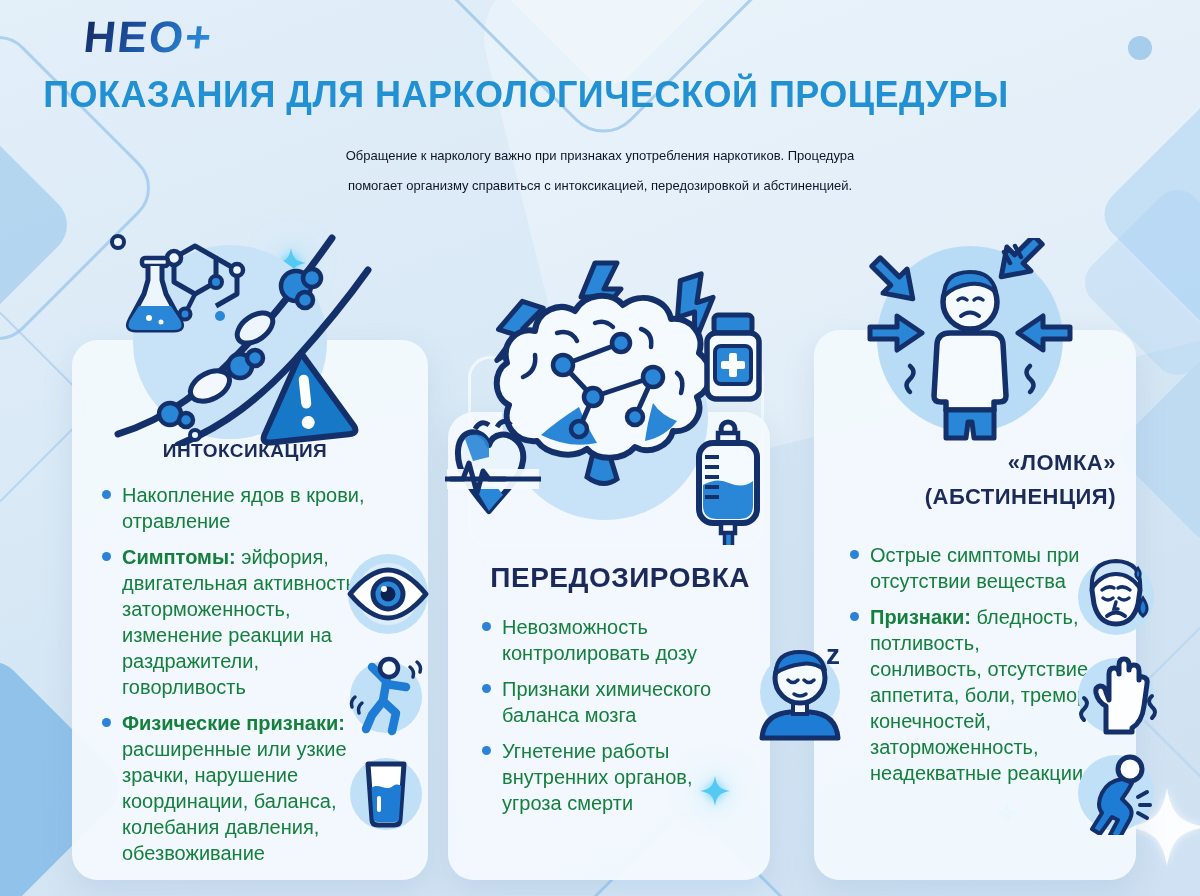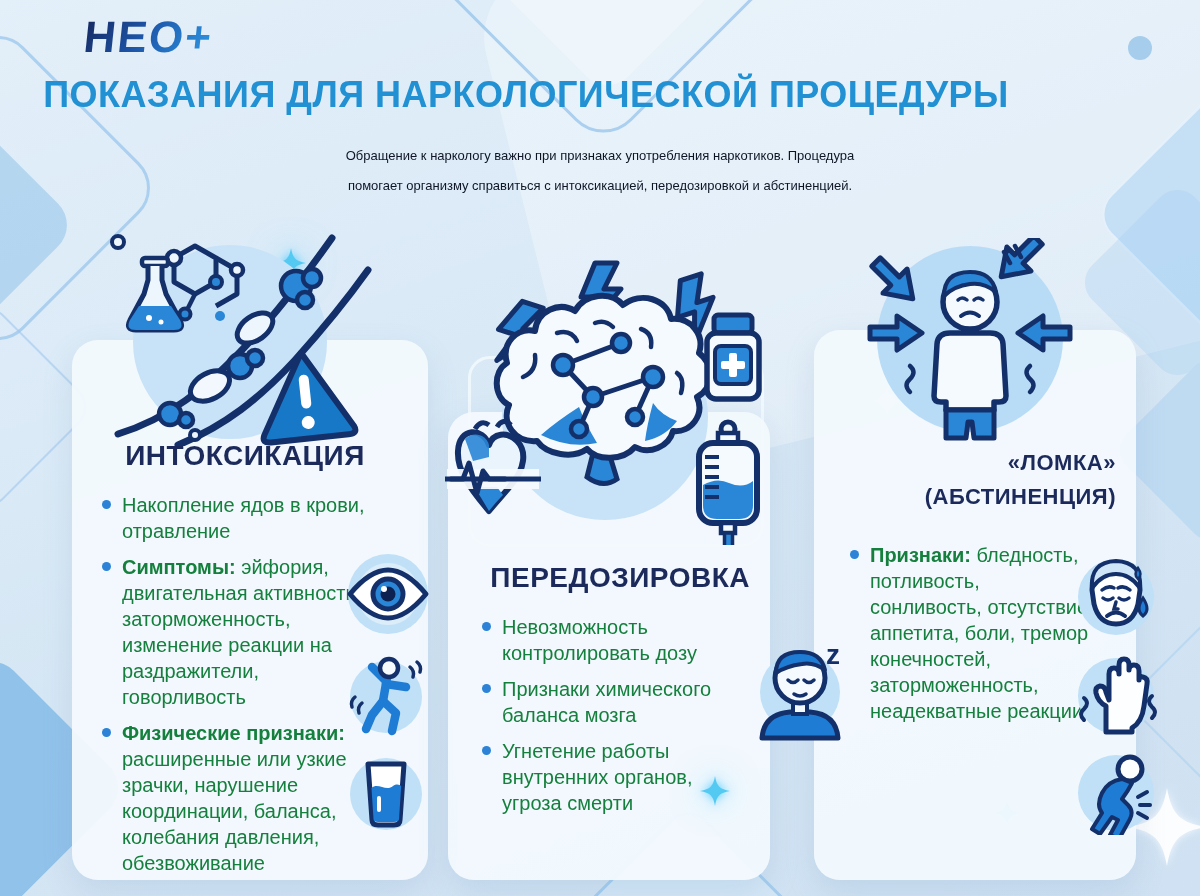--- a/index.html
+++ b/index.html
@@ -73,21 +73,21 @@
 
   <div class="logo">НЕО+</div>
   <div class="title">ПОКАЗАНИЯ ДЛЯ НАРКОЛОГИЧЕСКОЙ ПРОЦЕДУРЫ</div>
   <div class="subtitle">
     <div>Обращение к наркологу важно при признаках употребления наркотиков. Процедура</div>
     <div>помогает организму справиться с интоксикацией, передозировкой и абстиненцией.</div>
   </div>
 
   <div class="card" style="left:72px;top:340px;width:356px;height:540px;">
     <div class="inner" style="padding:100px 40px 0 30px;">
-      <div class="col-heading" style="font-size:28px;">ИНТОКСИКАЦИЯ</div>
+      <div class="col-heading" style="font-size:19px;">ИНТОКСИКАЦИЯ</div>
       <div class="bullets" style="width:272px;">
         <div class="bullet">
             <span class="dot"></span>
           <p class="btxt"><b class="lead"></b><span>Накопление ядов в крови, отравление</span></p>
           </div>
         <div class="bullet">
             <span class="dot"></span>
           <p class="btxt"><b class="lead">Симптомы:</b><span> эйфория, двигательная активность, заторможенность, изменение реакции на раздражители, говорливость</span></p>
           </div>
         <div class="bullet">
@@ -118,20 +118,24 @@
     </div>
   </div>
 
   <div class="card" style="left:814px;top:330px;width:322px;height:550px;">
     <div class="inner" style="padding:116px 20px 0 36px;">
       <div class="col-heading" style="font-size:22px;line-height:34px;margin-left:-16px;text-align:right;">
         <div>«ЛОМКА»</div>
         <div>(АБСТИНЕНЦИЯ)</div>
       </div>
       <div class="bullets" style="width:240px;margin-top:28px;">
+        <div class="bullet">
+            <span class="dot"></span>
+          <p class="btxt"><b class="lead"></b><span>Острые симптомы при отсутствии вещества</span></p>
+          </div>
         <div class="bullet">
             <span class="dot"></span>
           <p class="btxt"><b class="lead">Признаки:</b><span> бледность, потливость, сонливость, отсутствие аппетита, боли, тремор конечностей, заторможенность, неадекватные реакции</span></p>
           </div>
       </div>
     </div>
   </div>
 
   <svg class="abs" style="left:100px;top:228px;z-index:3;" width="305" height="218" viewBox="0 0 305 218">
     <circle cx="130" cy="114" r="97" fill="#c8e2f7"></circle>

